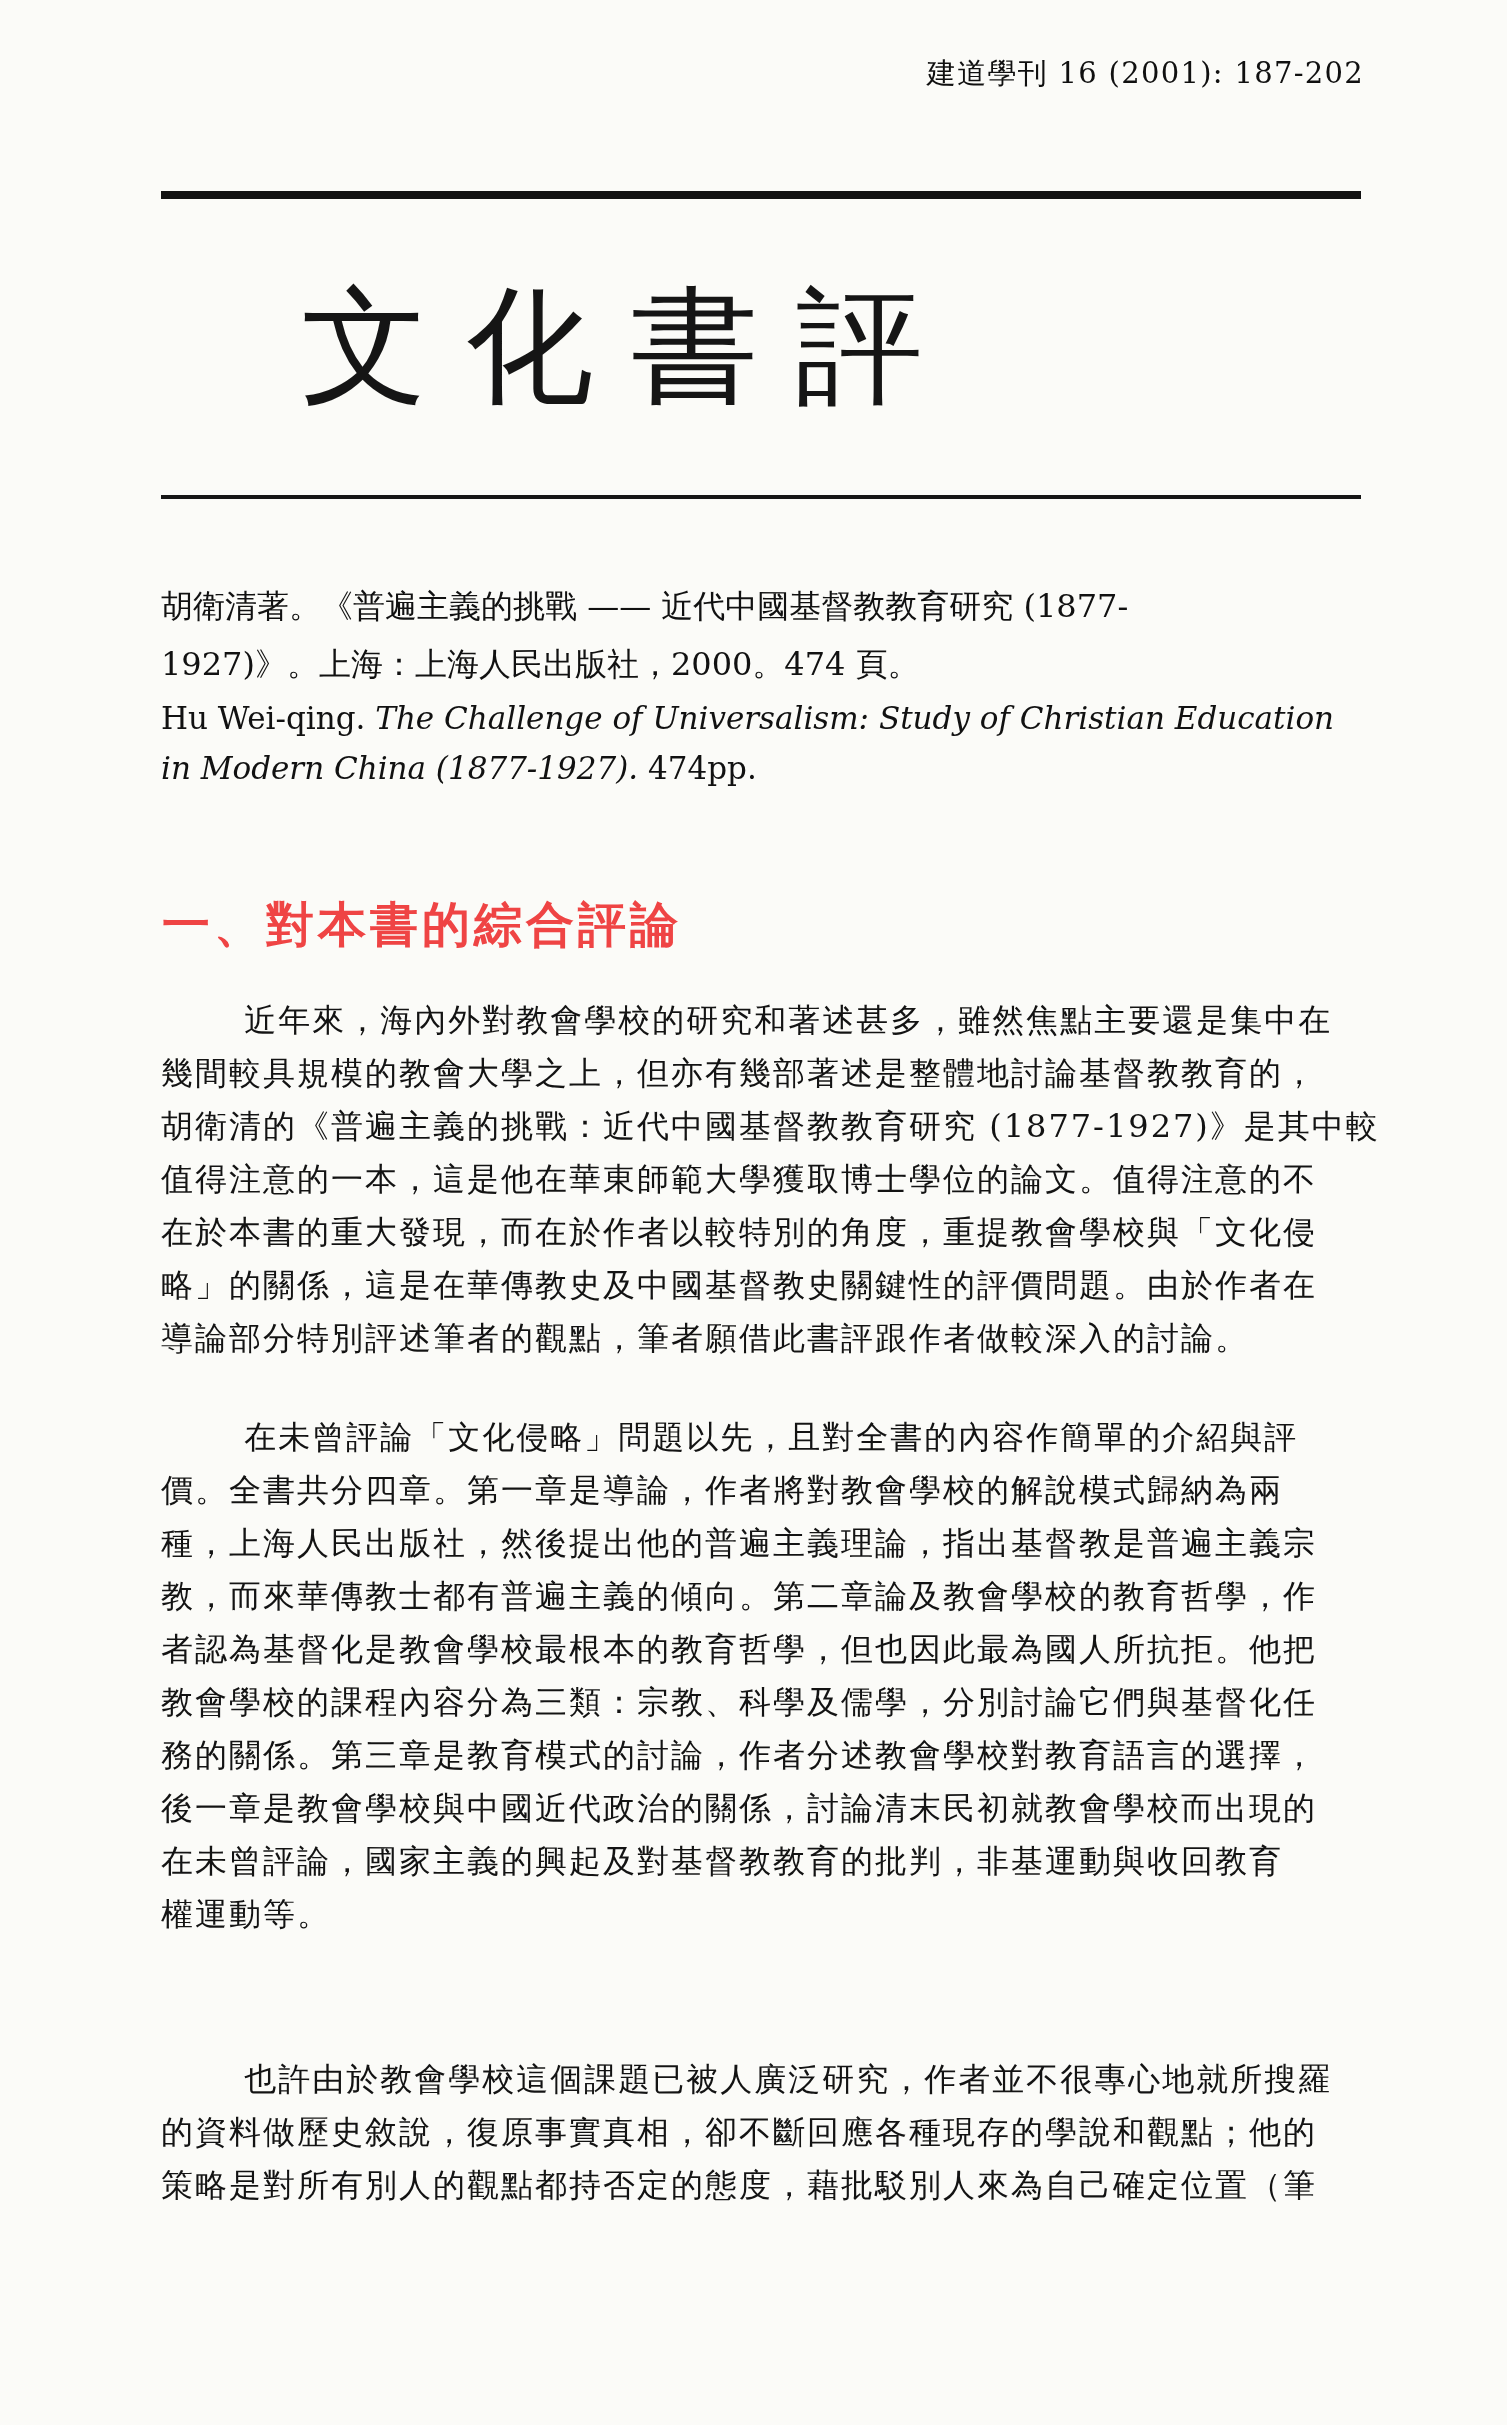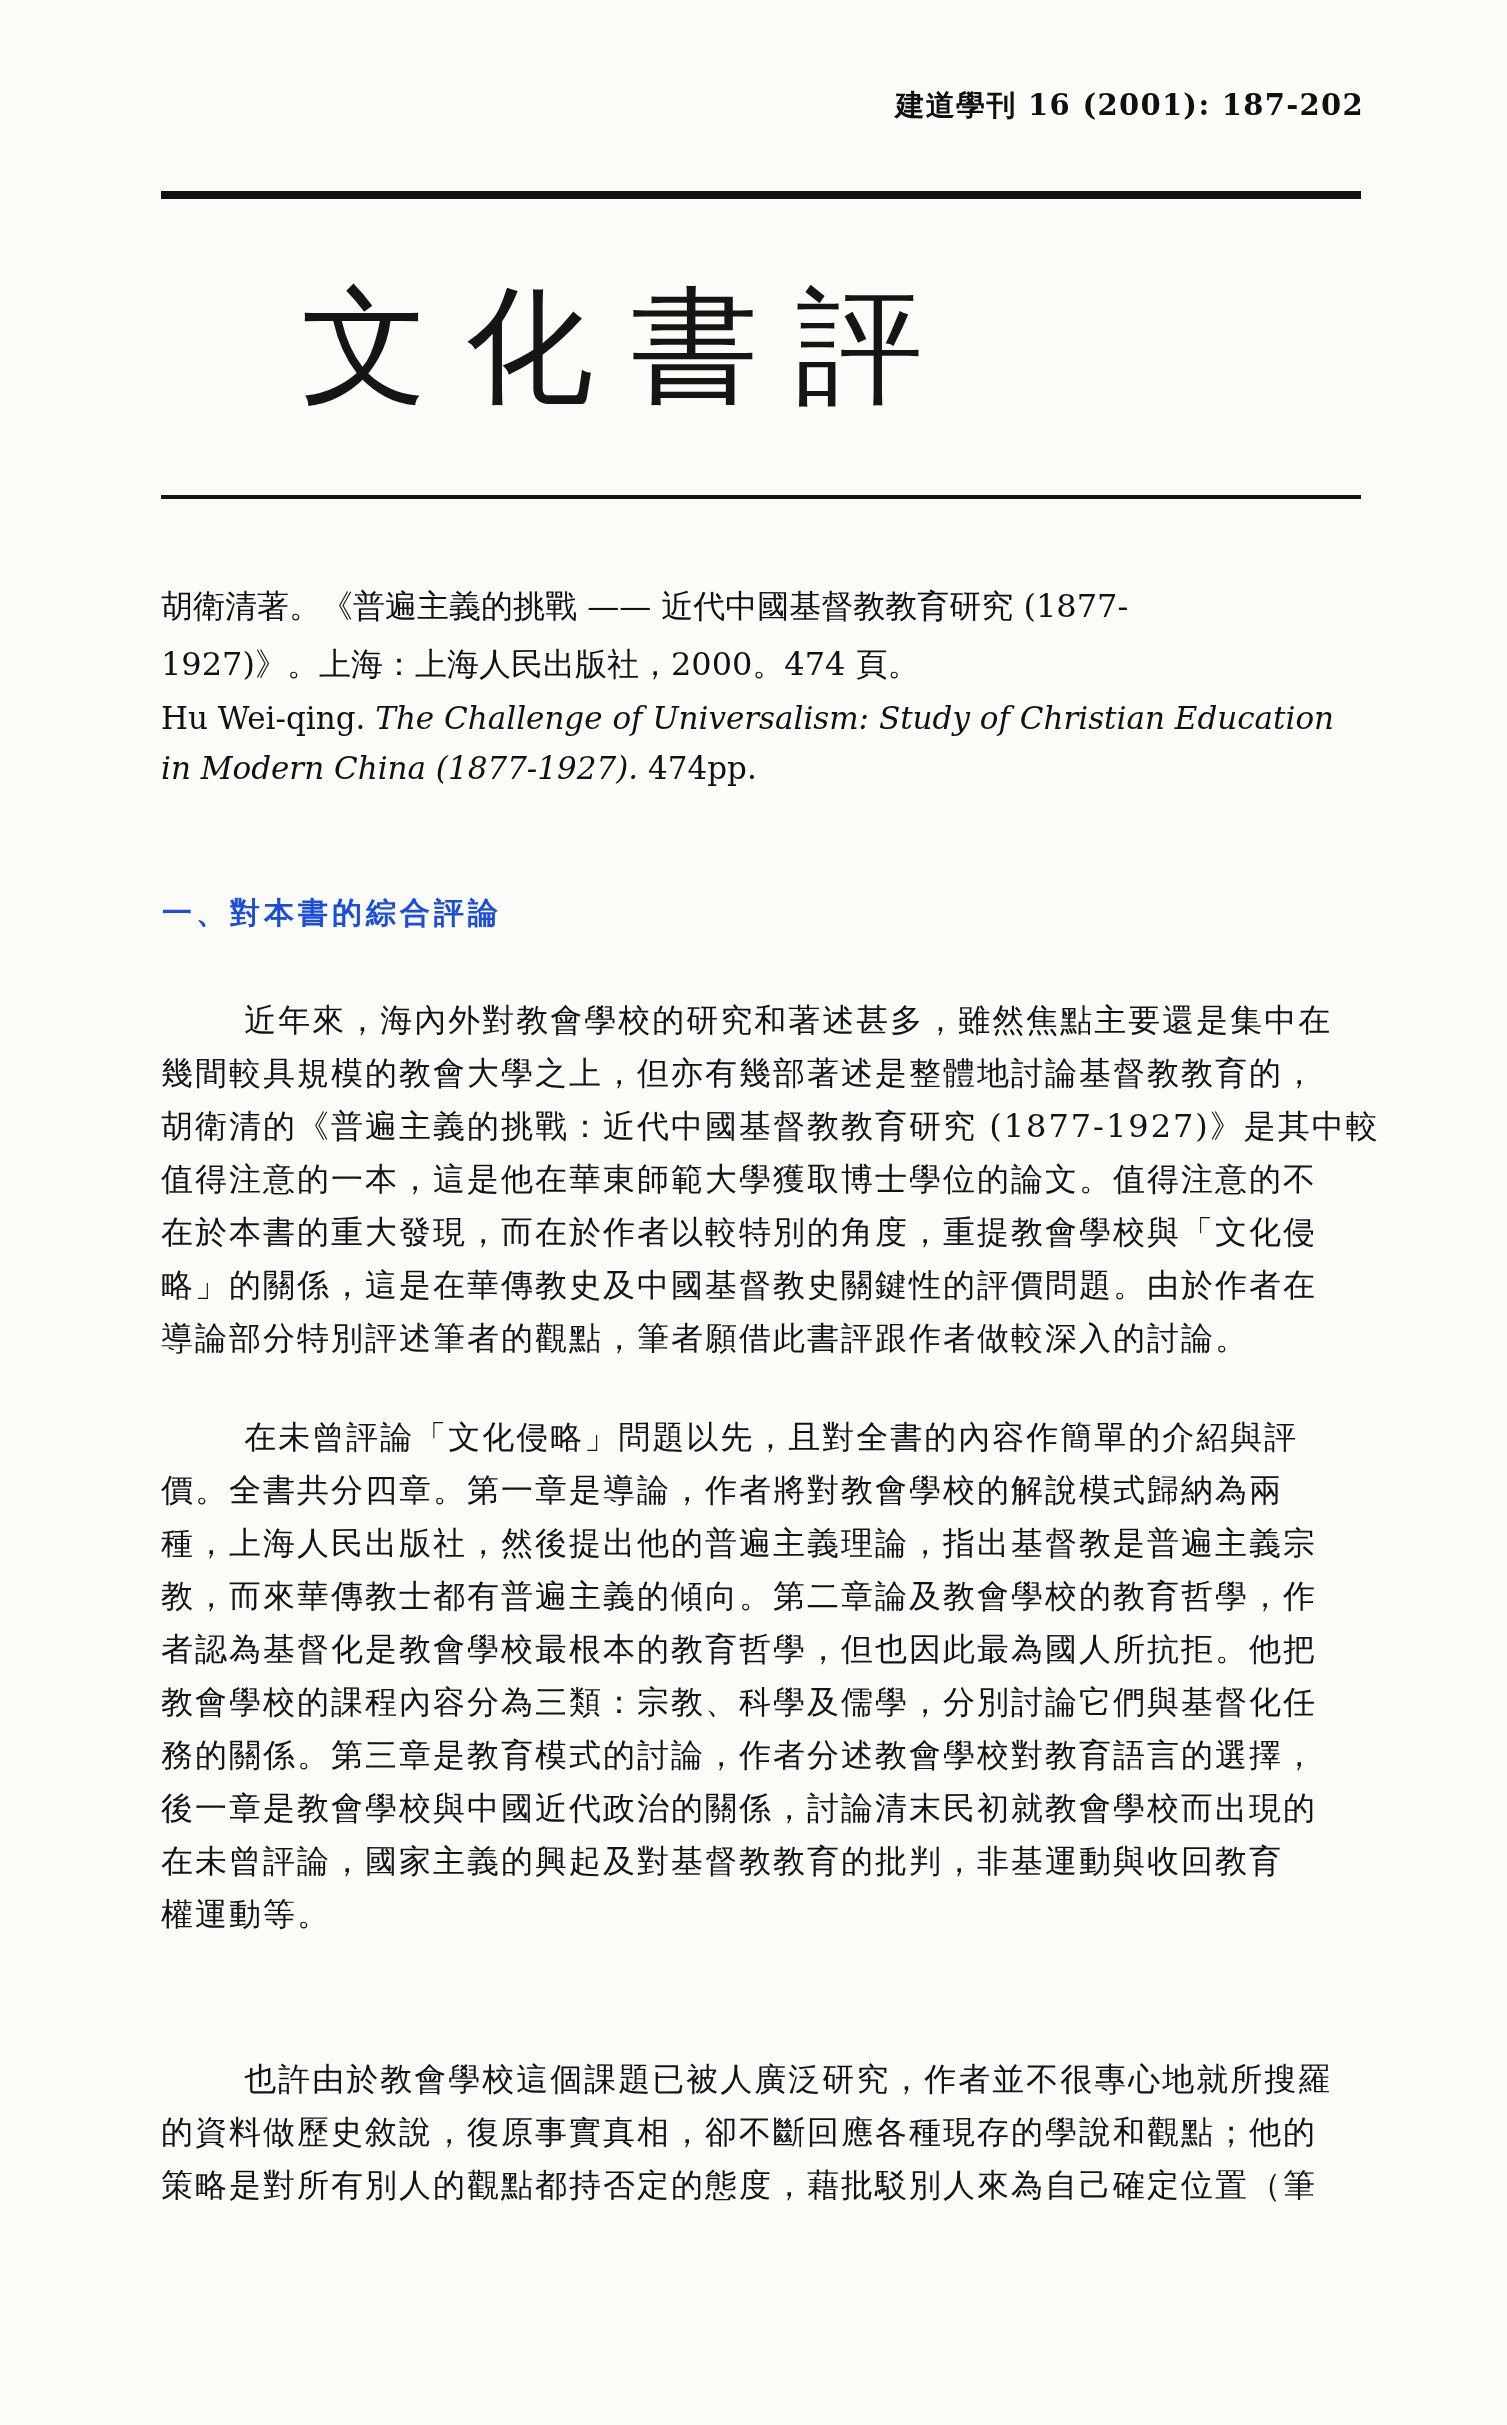--- a/index.html
+++ b/index.html
@@ -11,25 +11,24 @@
   .page {
     position: relative;
     width: 1507px; height: 2426px;
     background: #fbfbf8;
     color: #111;
     overflow: hidden;
   }
   .journal-header {
     position: absolute;
     top: 54px; right: 143px;
-    font-size: 29px; font-weight: bold;
+    font-size: 29px; font-weight: normal;
     letter-spacing: 1.3px;
     color: #101010;
     white-space: nowrap;
-    margin-top: 32px;
   }
   .rule-thick {
     position: absolute;
     top: 191px; left: 161px;
     width: 1200px; height: 8px;
     background: #121212;
   }
   .page-title {
     position: absolute;
     top: 263px; left: 161px; width: 940px;
@@ -59,24 +58,24 @@
     top: 693px; left: 161px; width: 1200px;
     font-size: 31px;
   }
   .citation-english .text-line {
     line-height: 50px; height: 50px; white-space: nowrap;
   }
   .citation-english .italic { font-style: italic; }
   .section-heading {
     position: absolute;
     top: 893px; left: 162px;
-    font-size: 30px; font-weight: bold;
+    font-size: 48px; font-weight: bold;
     letter-spacing: 4px;
     font-family: Liberation Serif, serif;
-    color: #1d4ed8;
+    color: #ef4444;
     white-space: nowrap;
   }
   .paragraph {
     position: absolute;
     left: 161px; width: 1200px;
     font-size: 32px;
     letter-spacing: 2px;
     color: #131313;
   }
   .paragraph .text-line {

